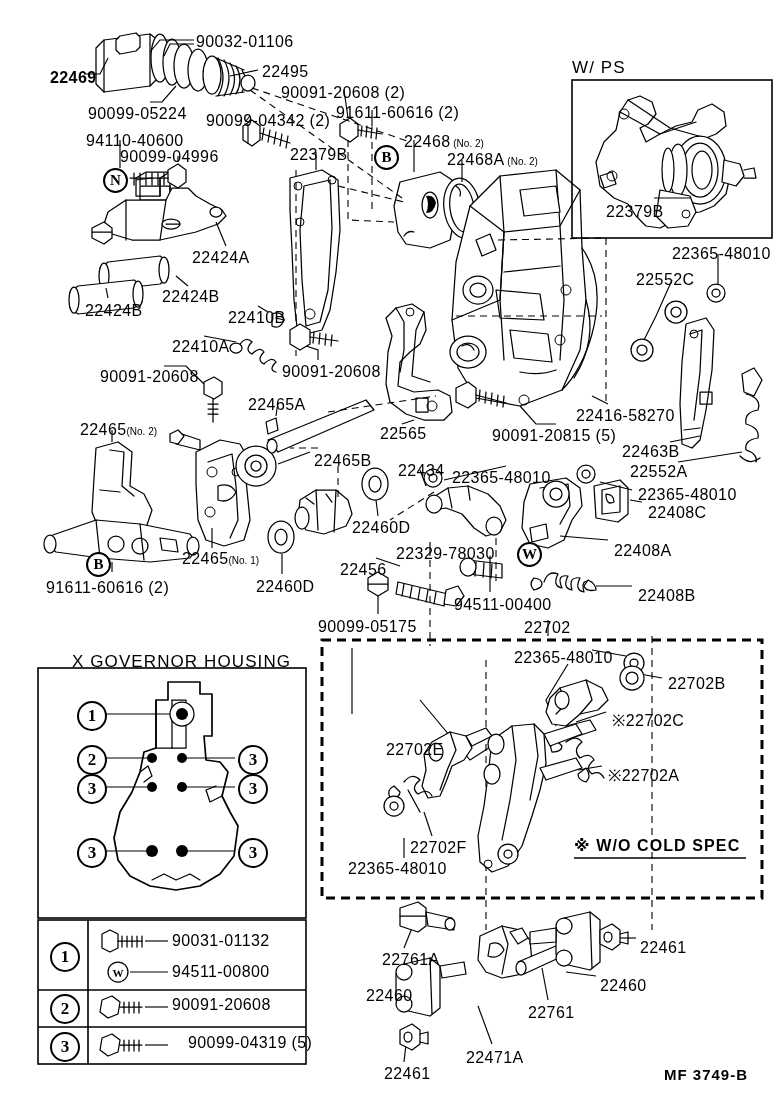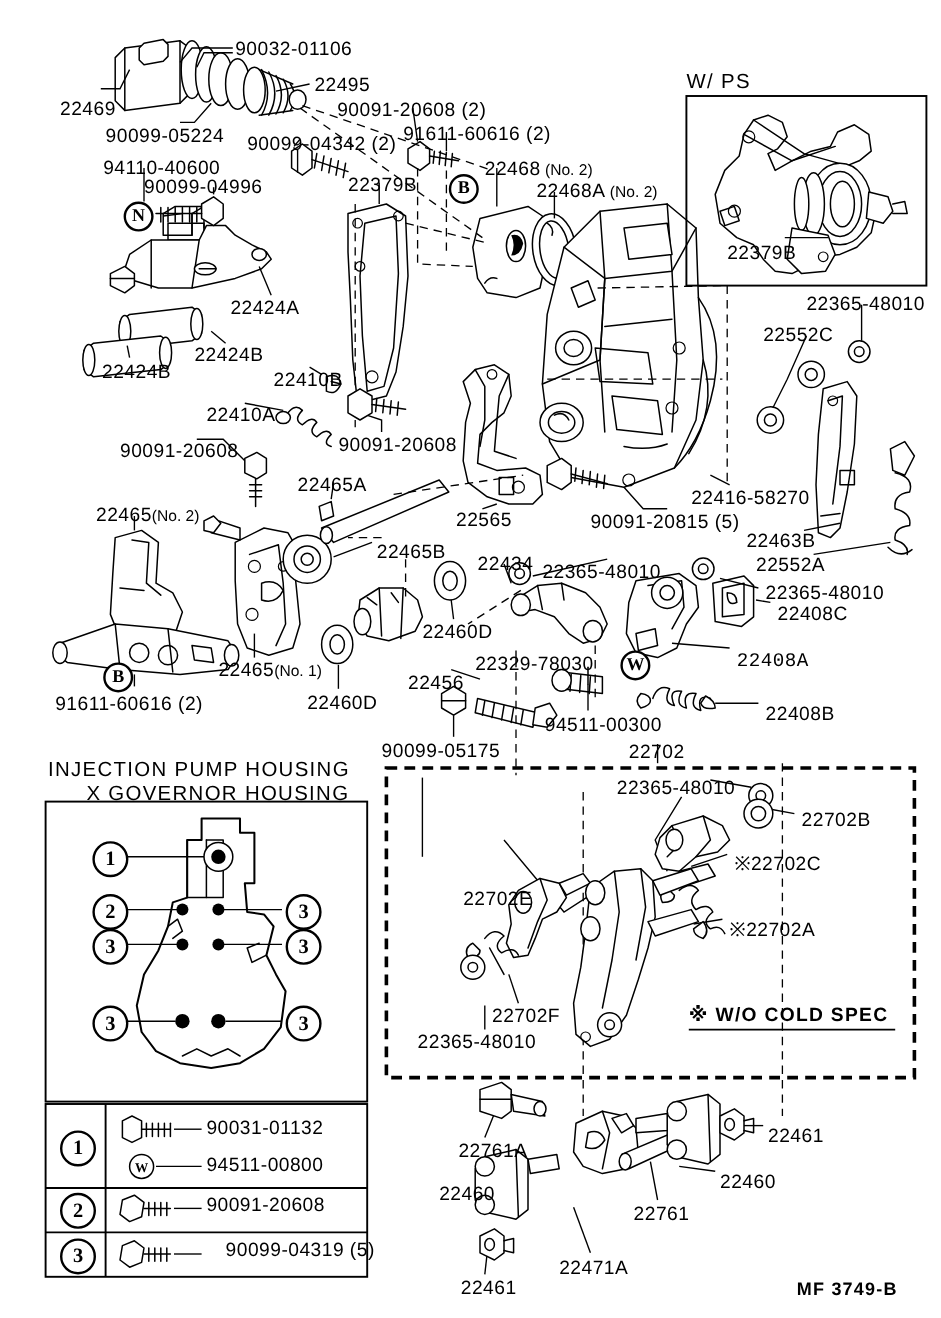--- a/index.html
+++ b/index.html
@@ -1,21 +1,21 @@
 <!DOCTYPE html>
 <html><head>
 <meta charset="utf-8">
 <style>
   html,body{margin:0;padding:0;background:#fff;}
   body{width:784px;height:1098px;position:relative;overflow:hidden;
        font-family:"Liberation Sans","DejaVu Sans",sans-serif;color:#000;}
   #sheet{position:absolute;left:0;top:0;width:784px;height:1098px;}
   .lbl{position:absolute;white-space:nowrap;font-size:16px;letter-spacing:.4px;
        font-family:"Liberation Sans",sans-serif;line-height:1;}
-  .lbl .sub{font-size:13px;letter-spacing:0;}
+  .lbl .sub{font-size:10px;letter-spacing:0;}
   .ttl{position:absolute;white-space:nowrap;font-size:17px;letter-spacing:1.1px;}
   svg{position:absolute;left:0;top:0;}
   .sk{fill:none;stroke:#000;stroke-width:1.25;stroke-linejoin:round;stroke-linecap:round;}
   .sk2{fill:none;stroke:#000;stroke-width:1.7;stroke-linejoin:round;stroke-linecap:round;}
   .thin{fill:none;stroke:#000;stroke-width:1;}
   .lead{fill:none;stroke:#000;stroke-width:1.15;}
   .dash{fill:none;stroke:#000;stroke-width:1.1;stroke-dasharray:7 5;}
   .dashthick{fill:none;stroke:#000;stroke-width:3;stroke-dasharray:9 6;}
   .fillw{fill:#fff;stroke:#000;stroke-width:1.25;stroke-linejoin:round;}
   .fillk{fill:#000;stroke:none;}
@@ -580,21 +580,21 @@
         <span class="cnum" style="font-size: 17px;">2</span>
       </div>
       <div style="position: absolute; left: 50px; top: 1032px; width: 26px; height: 26px; border: 2.4px solid rgb(0, 0, 0); border-radius: 50%; display: flex; align-items: center; justify-content: center; background: rgb(255, 255, 255);">
         <span class="cnum" style="font-size: 17px;">3</span>
       </div>
     </div>
 
 <div id="labels">
       <div class="lbl" style="left: 196px; top: 34px;"><span>90032-01106</span></div>
       <div class="lbl" style="left: 262px; top: 64px;"><span>22495</span></div>
-      <div class="lbl" style="left: 50px; top: 84px;"><span>22469</span></div>
+      <div class="lbl" style="left: 50px; top: 70px; font-weight: bold;"><span>22469</span></div>
       <div class="lbl" style="left: 88px; top: 106px;"><span>90099-05224</span></div>
       <div class="lbl" style="left: 206px; top: 113px;"><span>90099-04342 (2)</span></div>
       <div class="lbl" style="left: 281px; top: 85px;"><span>90091-20608 (2)</span></div>
       <div class="lbl" style="left: 336px; top: 105px;"><span>91611-60616 (2)</span></div>
       <div class="lbl" style="left: 62px; top: 133px; margin-left: 24px;"><span>94110-40600</span></div>
       <div class="lbl" style="left: 120px; top: 149px;"><span>90099-04996</span></div>
       <div class="lbl" style="left: 290px; top: 147px;"><span>22379B</span></div>
       <div class="lbl" style="left: 404px; top: 134px;"><span>22468</span><span class="sub"> (No. 2)</span></div>
       <div class="lbl" style="left: 447px; top: 152px;"><span>22468A</span><span class="sub"> (No. 2)</span></div>
       <div class="lbl" style="left: 192px; top: 250px;"><span>22424A</span></div>
@@ -616,24 +616,24 @@
       <div class="lbl" style="left: 630px; top: 464px;"><span>22552A</span></div>
       <div class="lbl" style="left: 636px; top: 272px;"><span>22552C</span></div>
       <div class="lbl" style="left: 672px; top: 246px;"><span>22365-48010</span></div>
       <div class="lbl" style="left: 452px; top: 470px;"><span>22365-48010</span></div>
       <div class="lbl" style="left: 398px; top: 463px;"><span>22434</span></div>
       <div class="lbl" style="left: 352px; top: 520px;"><span>22460D</span></div>
       <div class="lbl" style="left: 256px; top: 579px;"><span>22460D</span></div>
       <div class="lbl" style="left: 340px; top: 562px;"><span>22456</span></div>
       <div class="lbl" style="left: 318px; top: 619px;"><span>90099-05175</span></div>
       <div class="lbl" style="left: 396px; top: 546px;"><span>22329-78030</span></div>
-      <div class="lbl" style="left: 454px; top: 597px;"><span>94511-00300</span></div>
+      <div class="lbl" style="left: 454px; top: 597px;"><span>94511-00400</span></div>
       <div class="lbl" style="left: 638px; top: 487px;"><span>22365-48010</span></div>
       <div class="lbl" style="left: 648px; top: 505px;"><span>22408C</span></div>
-      <div class="lbl" style="left: 614px; top: 543px; font-family: Liberation Mono, monospace;"><span>22408A</span></div>
+      <div class="lbl" style="left: 614px; top: 543px;"><span>22408A</span></div>
       <div class="lbl" style="left: 638px; top: 588px;"><span>22408B</span></div>
       <div class="lbl" style="left: 524px; top: 620px;"><span>22702</span></div>
       <div class="lbl" style="left: 514px; top: 650px;"><span>22365-48010</span></div>
       <div class="lbl" style="left: 668px; top: 676px;"><span>22702B</span></div>
       <div class="lbl" style="left: 612px; top: 713px;"><span>※22702C</span></div>
       <div class="lbl" style="left: 608px; top: 768px;"><span>※22702A</span></div>
       <div class="lbl" style="left: 386px; top: 742px;"><span>22702E</span></div>
       <div class="lbl" style="left: 410px; top: 840px;"><span>22702F</span></div>
       <div class="lbl" style="left: 348px; top: 861px;"><span>22365-48010</span></div>
       <div class="lbl" style="left: 606px; top: 204px;"><span>22379B</span></div>
@@ -647,18 +647,17 @@
     </div>
 
 <div id="legend-texts">
       <div class="lbl" style="left: 172px; top: 933px; text-align: right;">90031-01132</div>
       <div class="lbl" style="left: 172px; top: 964px; text-align: center;">94511-00800</div>
       <div class="lbl" style="left: 172px; top: 997px;">90091-20608</div>
       <div class="lbl" style="left: 172px; top: 1035px; margin-left: 16px;">90099-04319 (5)</div>
     </div>
 
 <div class="ttl" style="left:572px;top:58px;">W/ PS</div>
-<div class="ttl" style="left:40px;top:632px;">INJECTION PUMP HOUSING</div>
 <div class="ttl" style="left:72px;top:652px;">X GOVERNOR HOUSING</div>
 <div class="ttl" style="left:574px;top:836px;font-weight:bold;font-size:16px;">※ W/O COLD  SPEC</div>
 <div class="mf" style="left:664px;top:1066px;">MF  3749-B</div>
 
 </div>
 
 </body></html>

